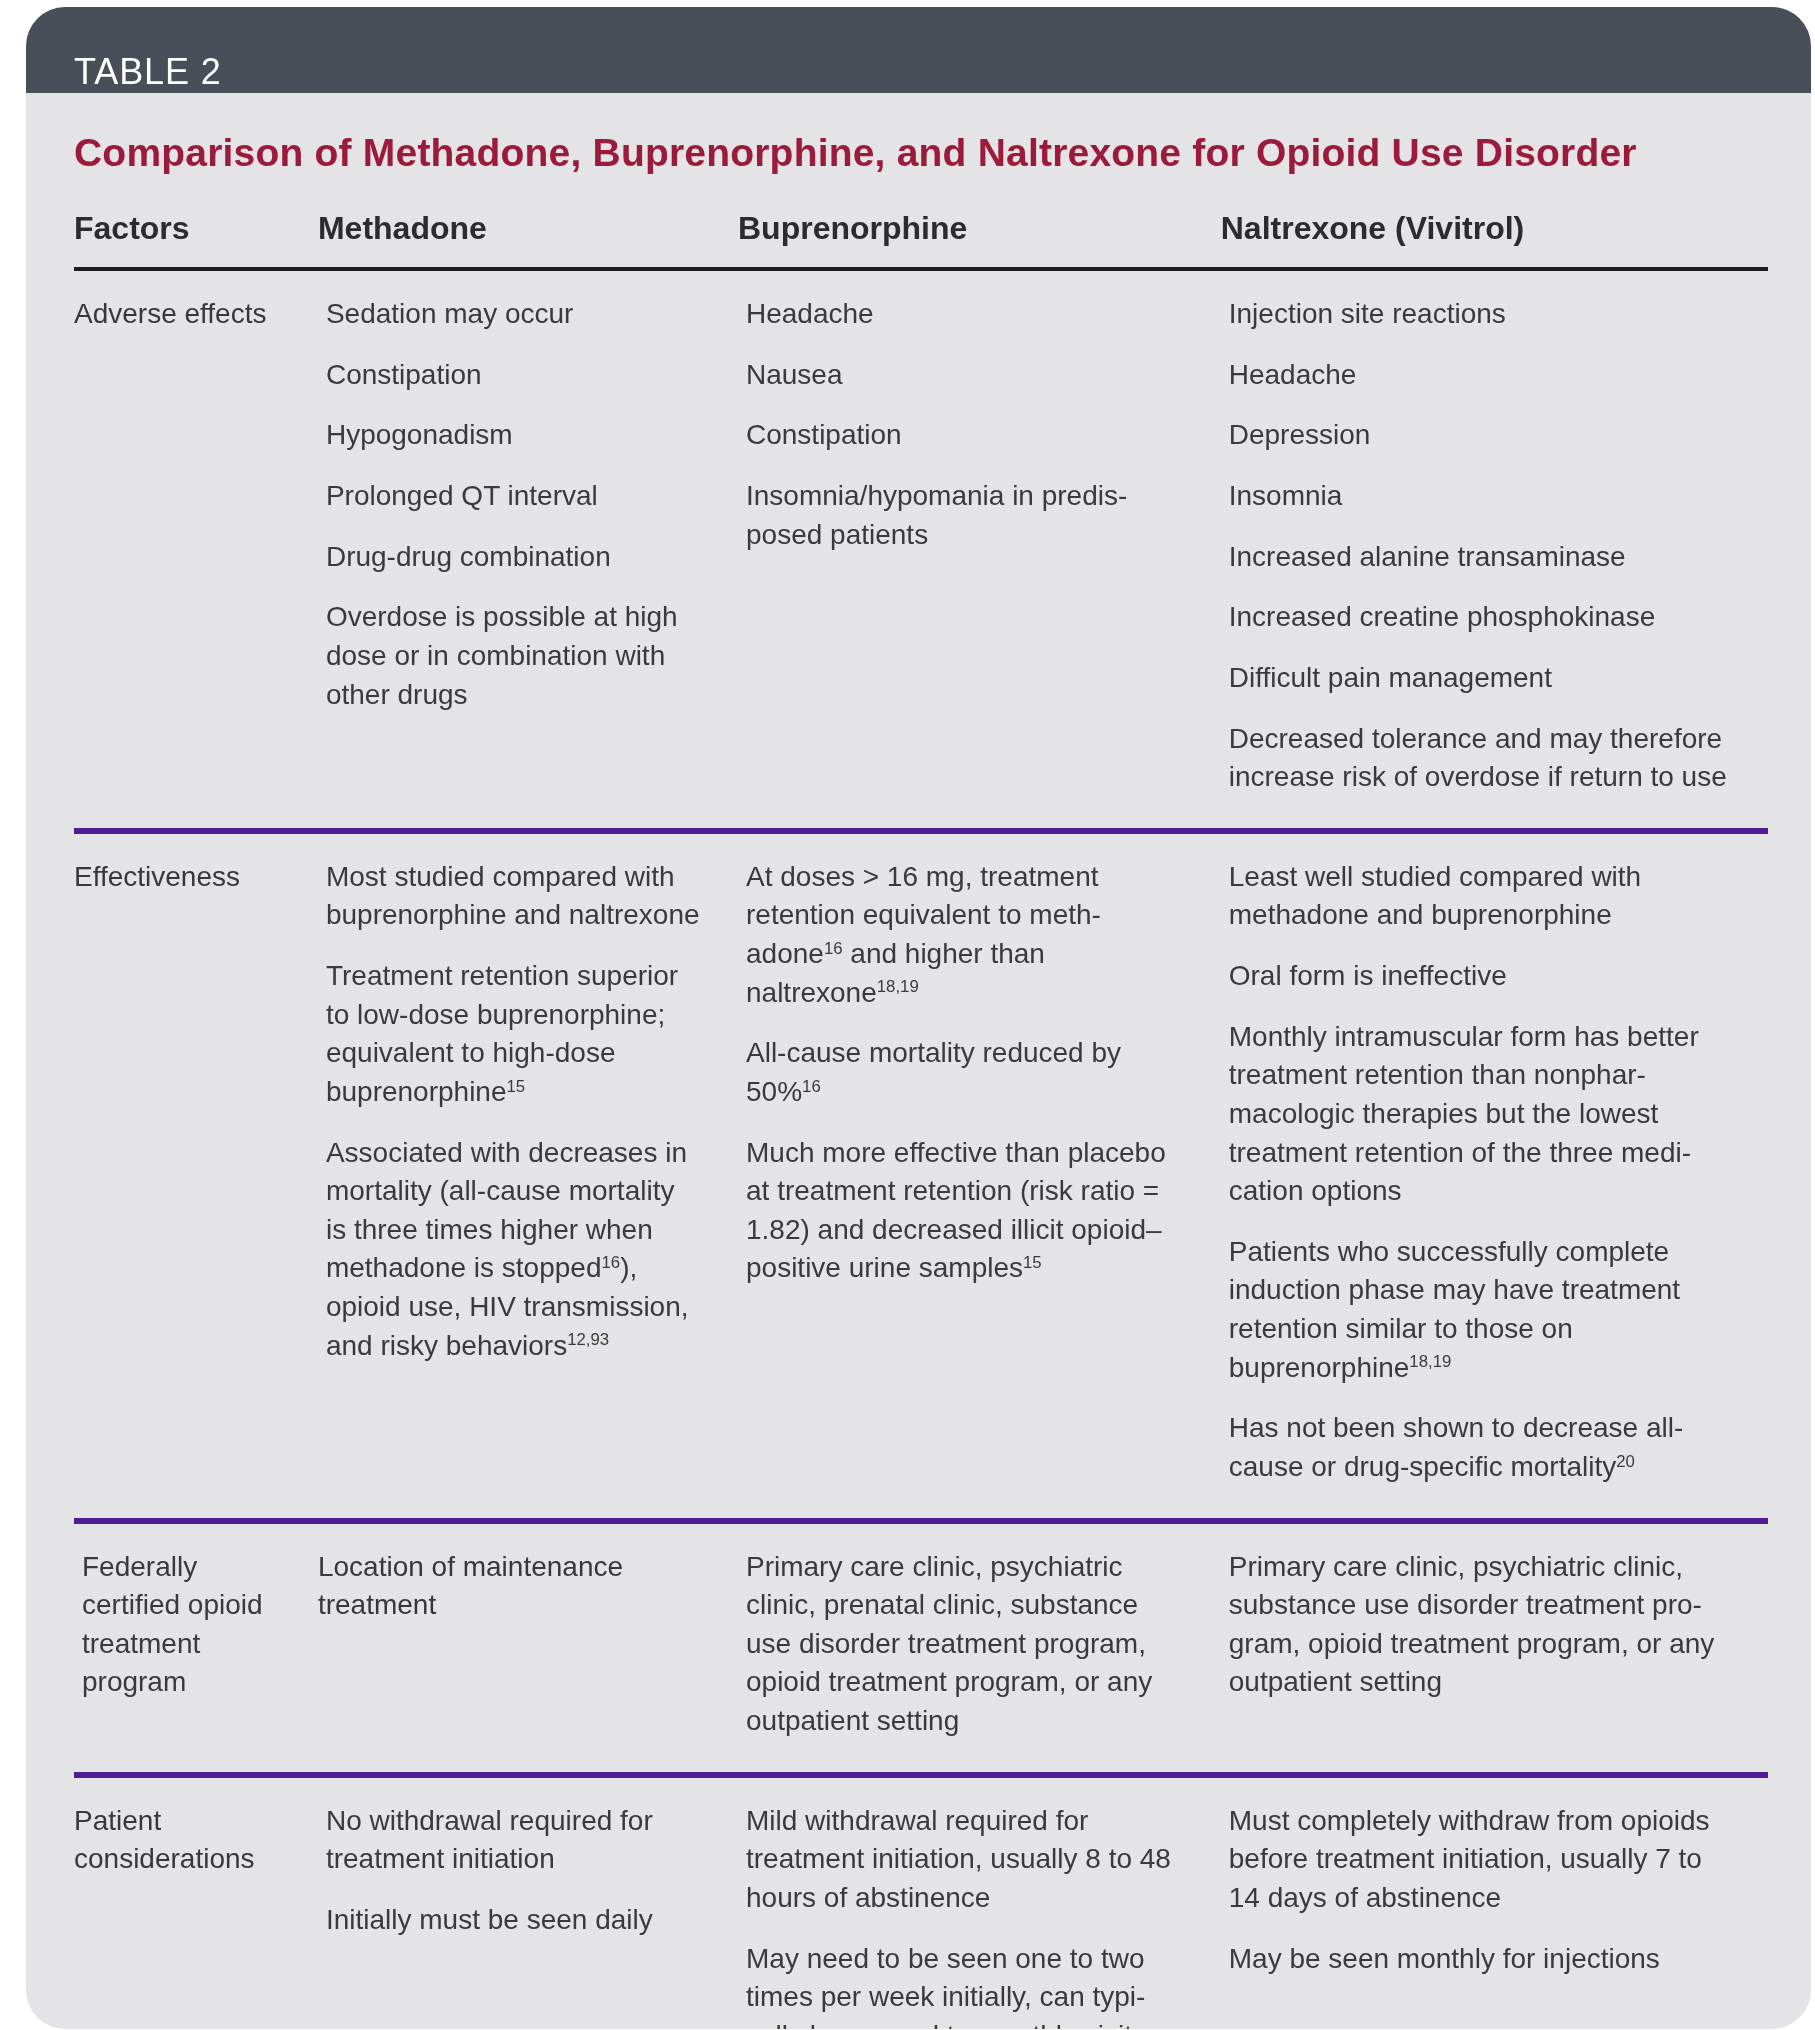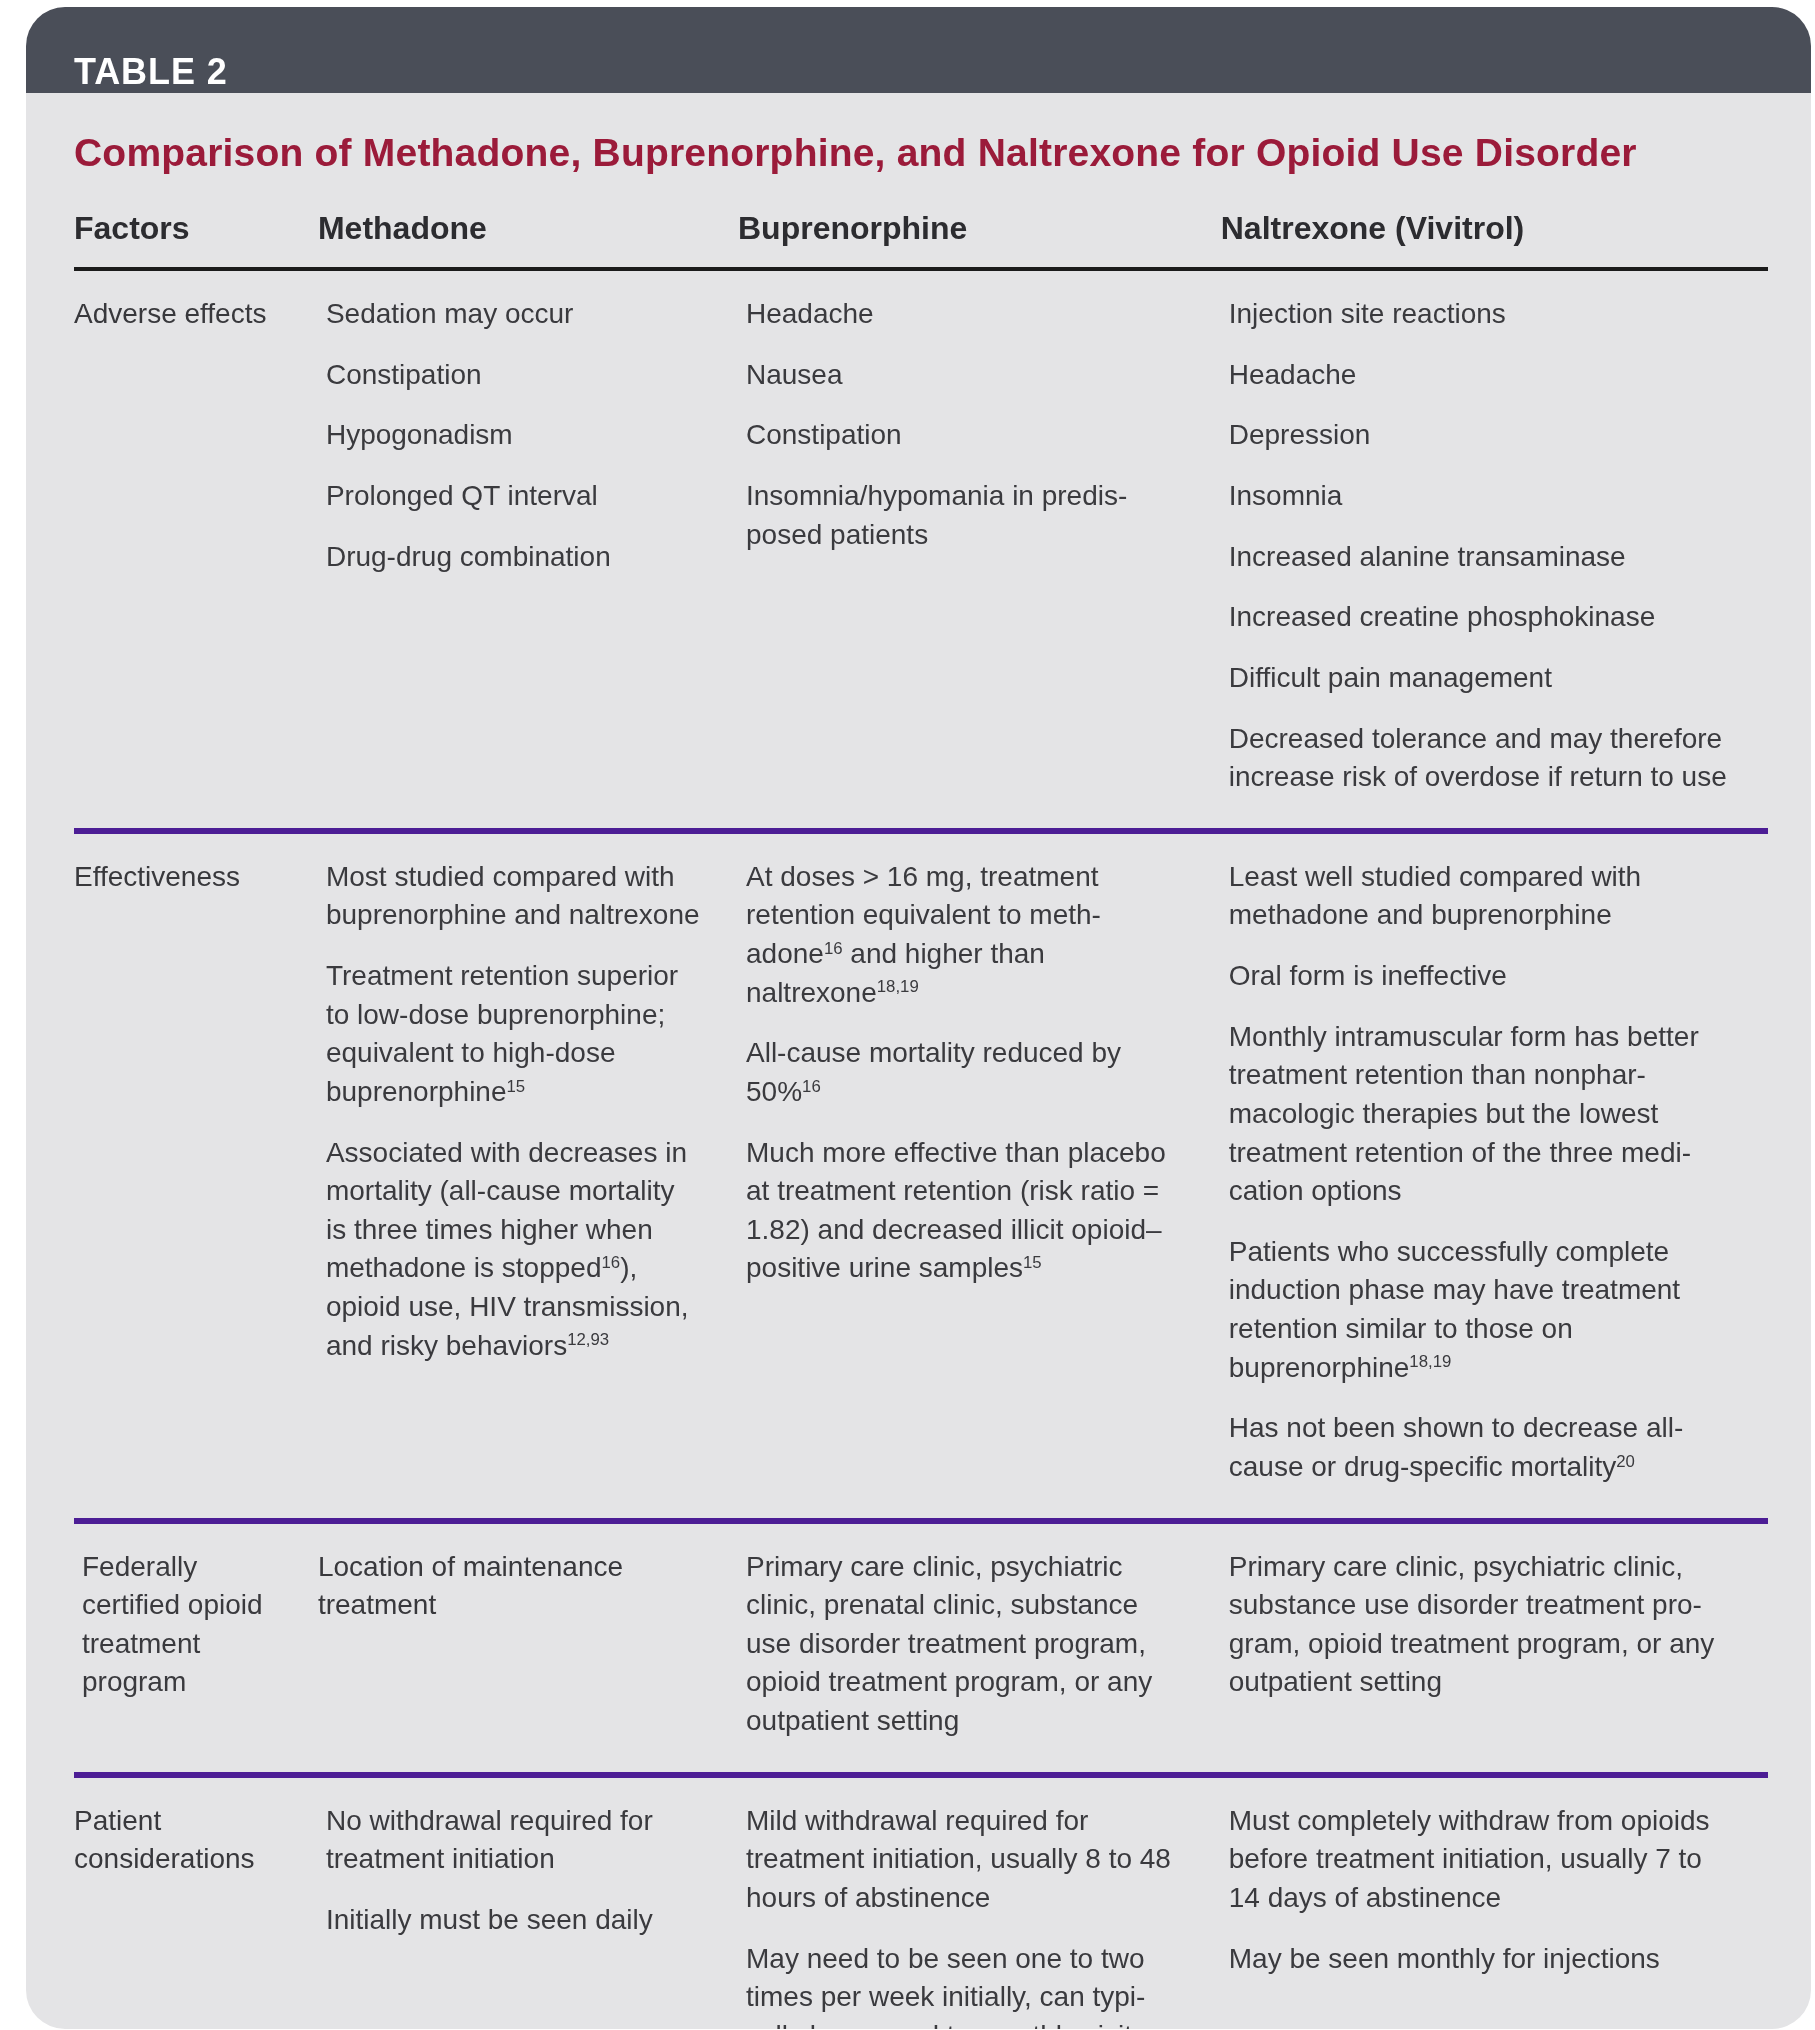--- a/index.html
+++ b/index.html
@@ -30,21 +30,21 @@
     background: #4A4E58;
     height: 86px;
     flex: 0 0 86px;
     display: flex;
     align-items: center;
     padding-left: 48px;
   }
   .card-header-label {
     color: #ffffff;
     font-size: 36px;
-    font-weight: bold;
+    font-weight: normal;
     letter-spacing: 0.9px;
     margin-top: 44px;
   }
   .card-body {
     background: #E4E4E6;
     flex: 1 1 auto;
     padding: 26px 43px 34px 48px;
     box-sizing: border-box;
   }
   .title {
@@ -118,20 +118,21 @@
 
       <div id="rows">
           <div class="grid row">
             <div class="col factor-cell">Adverse effects</div>
             <div class="col">
               <p>Sedation may occur</p>
               <p>Constipation</p>
               <p>Hypogonadism</p>
               <p>Prolonged QT interval</p>
               <p>Drug-drug combination</p>
+              <p>Overdose is possible at high dose or in combination with other drugs</p>
             </div>
             <div class="col">
               <p>Headache</p>
               <p>Nausea</p>
               <p>Constipation</p>
               <p>Insomnia/hypomania in predis­posed patients</p>
             </div>
             <div class="col">
               <p>Injection site reactions</p>
               <p>Headache</p>

